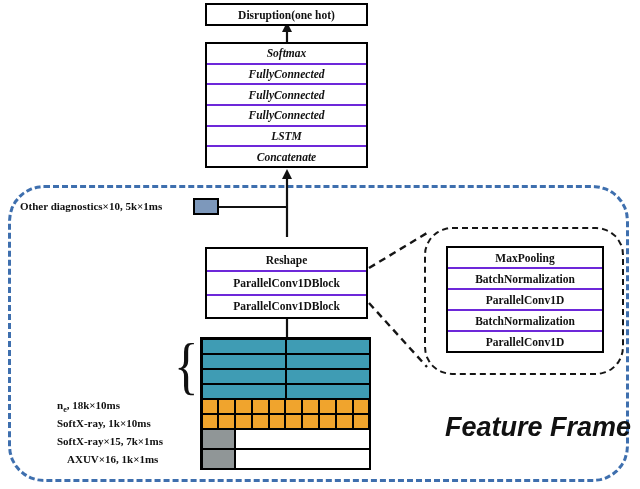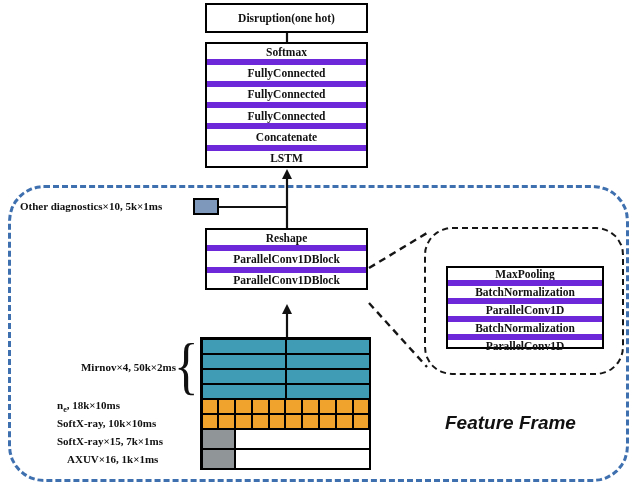--- a/index.html
+++ b/index.html
@@ -7,26 +7,26 @@
           font-family:"Liberation Serif",serif;color:#111;}
   .overlay{position:absolute;left:0;top:0;pointer-events:none;}
 
   
   .box,.stack{position:absolute;background:#fff;border:2px solid #000;box-sizing:border-box;}
   .box{display:flex;align-items:center;justify-content:center;
        font-weight:bold;font-size:11.5px;}
   .stack{display:flex;flex-direction:column;}
   .srow{flex:1;display:flex;align-items:center;justify-content:center;
         font-weight:bold;font-size:11.5px;}
-  .srow + .srow{border-top:6px solid #6d28d9;}
+  .srow + .srow{border-top:2px solid #6d28d9;}
 
-  .output-box{left:205px;top:3px;width:163px;height:30px;}
-  .top-stack{left:205px;top:42px;width:163px;height:126px;}
-  .mid-stack{left:205px;top:228px;width:163px;height:62px;}
-  .detail-stack{left:446px;top:246px;width:158px;height:83px;z-index:3;margin-top:20px;}
+  .output-box{left:205px;top:3px;width:163px;height:23px;}
+  .top-stack{left:205px;top:42px;width:163px;height:126px;font-style:italic;}
+  .mid-stack{left:205px;top:247px;width:163px;height:72px;}
+  .detail-stack{left:446px;top:246px;width:158px;height:107px;z-index:3;}
 
   
   .feature-frame-border{position:absolute;left:8px;top:185px;width:621px;height:297px;
         border:3px dashed var(--frame_blue,#3e6fae);border-radius:36px;box-sizing:border-box;}
   .detail-border{position:absolute;left:424px;top:227px;width:200px;height:148px;
         border:2.5px dashed #151515;border-radius:28px;box-sizing:border-box;z-index:2;background:#fff;}
 
   
   .mini-box{position:absolute;left:193px;top:198px;width:26px;height:17px;
         background:var(--connector_blue,#7d98bb);border:2px solid #000;box-sizing:border-box;}
@@ -39,21 +39,21 @@
   .softx1{left:57px;top:417px;}
   .softx2{left:57px;top:435px;}
   .axuv{left:60px;top:453px;margin-left:7px;}
   .lbl sub{font-size:8px;}
 
   .brace{position:absolute;left:174px;top:334px;width:24px;height:64px;
          font-size:64px;line-height:64px;font-weight:normal;
          transform:scaleX(0.8);transform-origin:left center;}
 
   .caption{position:absolute;left:445px;top:412px;font-family:"Liberation Sans",sans-serif;
-           font-style:italic;font-weight:bold;font-size:19px;}
+           font-style:italic;font-weight:bold;font-size:27px;}
 
   
   .feature-grid{position:absolute;left:200px;top:337px;width:171px;height:133px;
         background:#000;padding:2.5px;box-sizing:border-box;
         display:flex;flex-direction:column;gap:2px;}
   .fg-row{display:flex;gap:2px;}
   .fg-row.teal{height:13px;}
   .fg-row.orange{height:13px;}
   .fg-row.bottom{height:18px;}
   .fg-cell{flex:1;}
@@ -86,22 +86,22 @@
     <line x1="369" y1="303" x2="427" y2="367" stroke="#151515" stroke-width="2.4" stroke-dasharray="7,5"></line>
   </svg>
 
   <div class="box output-box">Disruption(one hot)</div>
 
   <div class="stack top-stack">
     <div class="srow">Softmax</div>
     <div class="srow">FullyConnected</div>
     <div class="srow">FullyConnected</div>
     <div class="srow">FullyConnected</div>
+    <div class="srow">LSTM</div>
     <div class="srow">Concatenate</div>
-    <div class="srow">LSTM</div>
   </div>
 
   <div class="lbl other-diag">Other diagnostics×10, 5k×1ms</div>
   <div class="mini-box"></div>
 
   <div class="stack mid-stack">
     <div class="srow">Reshape</div>
     <div class="srow">ParallelConv1DBlock</div>
     <div class="srow">ParallelConv1DBlock</div>
   </div>
@@ -160,21 +160,20 @@
         <div class="fg-cell gray"></div>
         <div class="fg-cell white"></div>
       </div>
       <div class="fg-row bottom">
         <div class="fg-cell gray"></div>
         <div class="fg-cell white"></div>
       </div>
     </div>
 
   <div class="brace">{</div>
-  <div class="lbl mirnov">Mirnov×4, 50k×2ms</div>
   <div class="lbl ne"><span>n</span><sub>e</sub><span>, 18k×10ms</span></div>
-  <div class="lbl softx1">SoftX-ray, 10k×10ms</div>
+  <div class="lbl softx1">SoftX-ray, 1k×10ms</div>
   <div class="lbl softx2">SoftX-ray×15, 7k×1ms</div>
   <div class="lbl axuv">AXUV×16, 1k×1ms</div>
 
   <div class="caption">Feature Frame</div>
 
 </div>
 
 </body></html>

